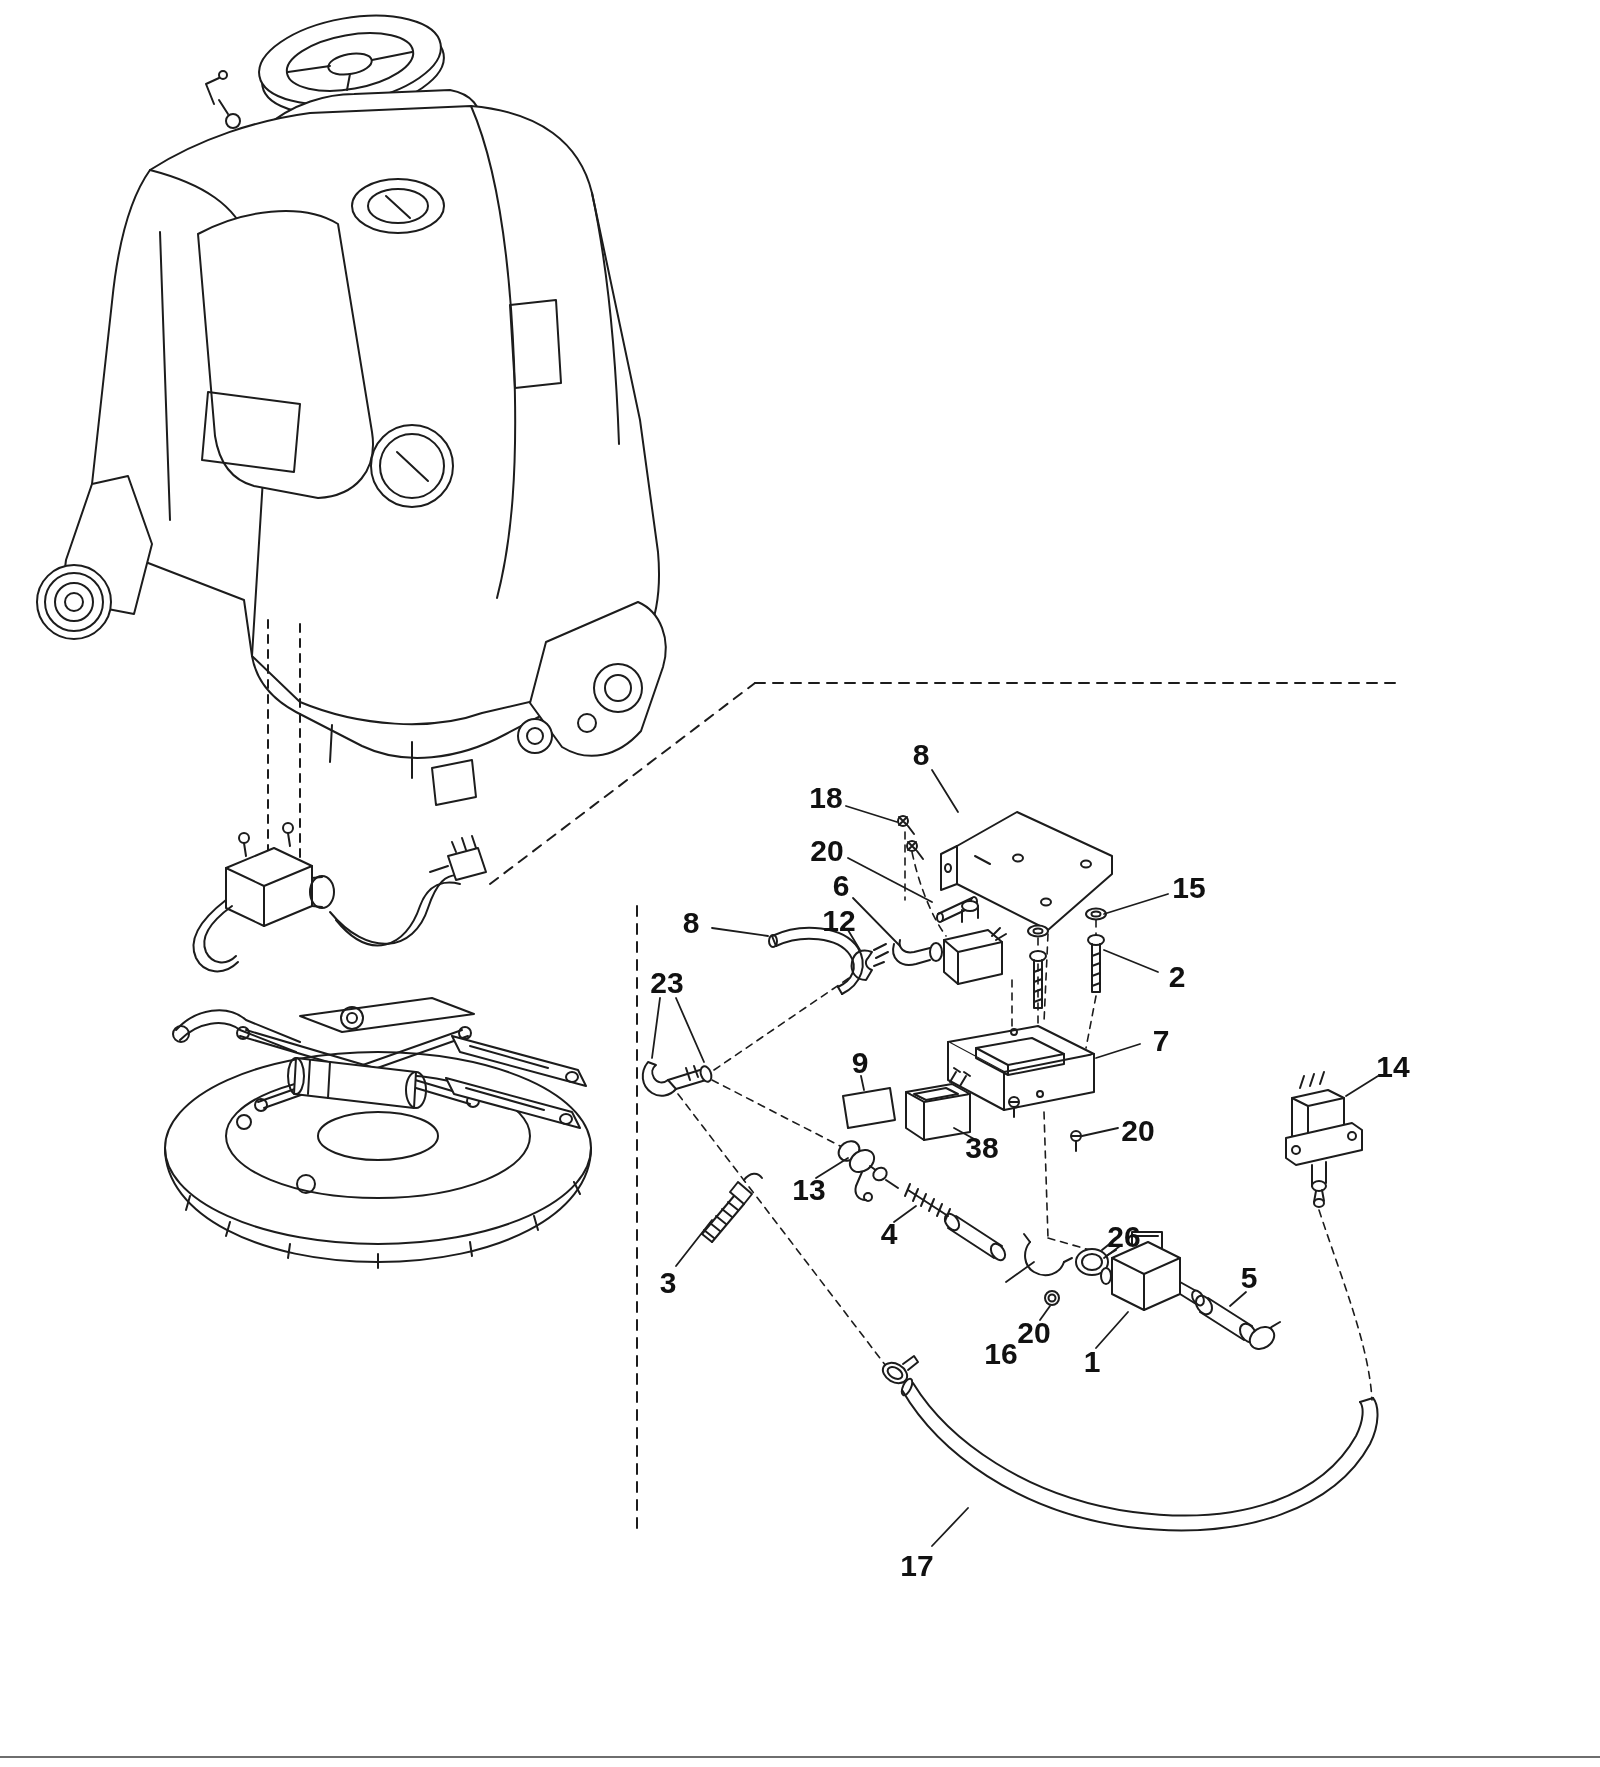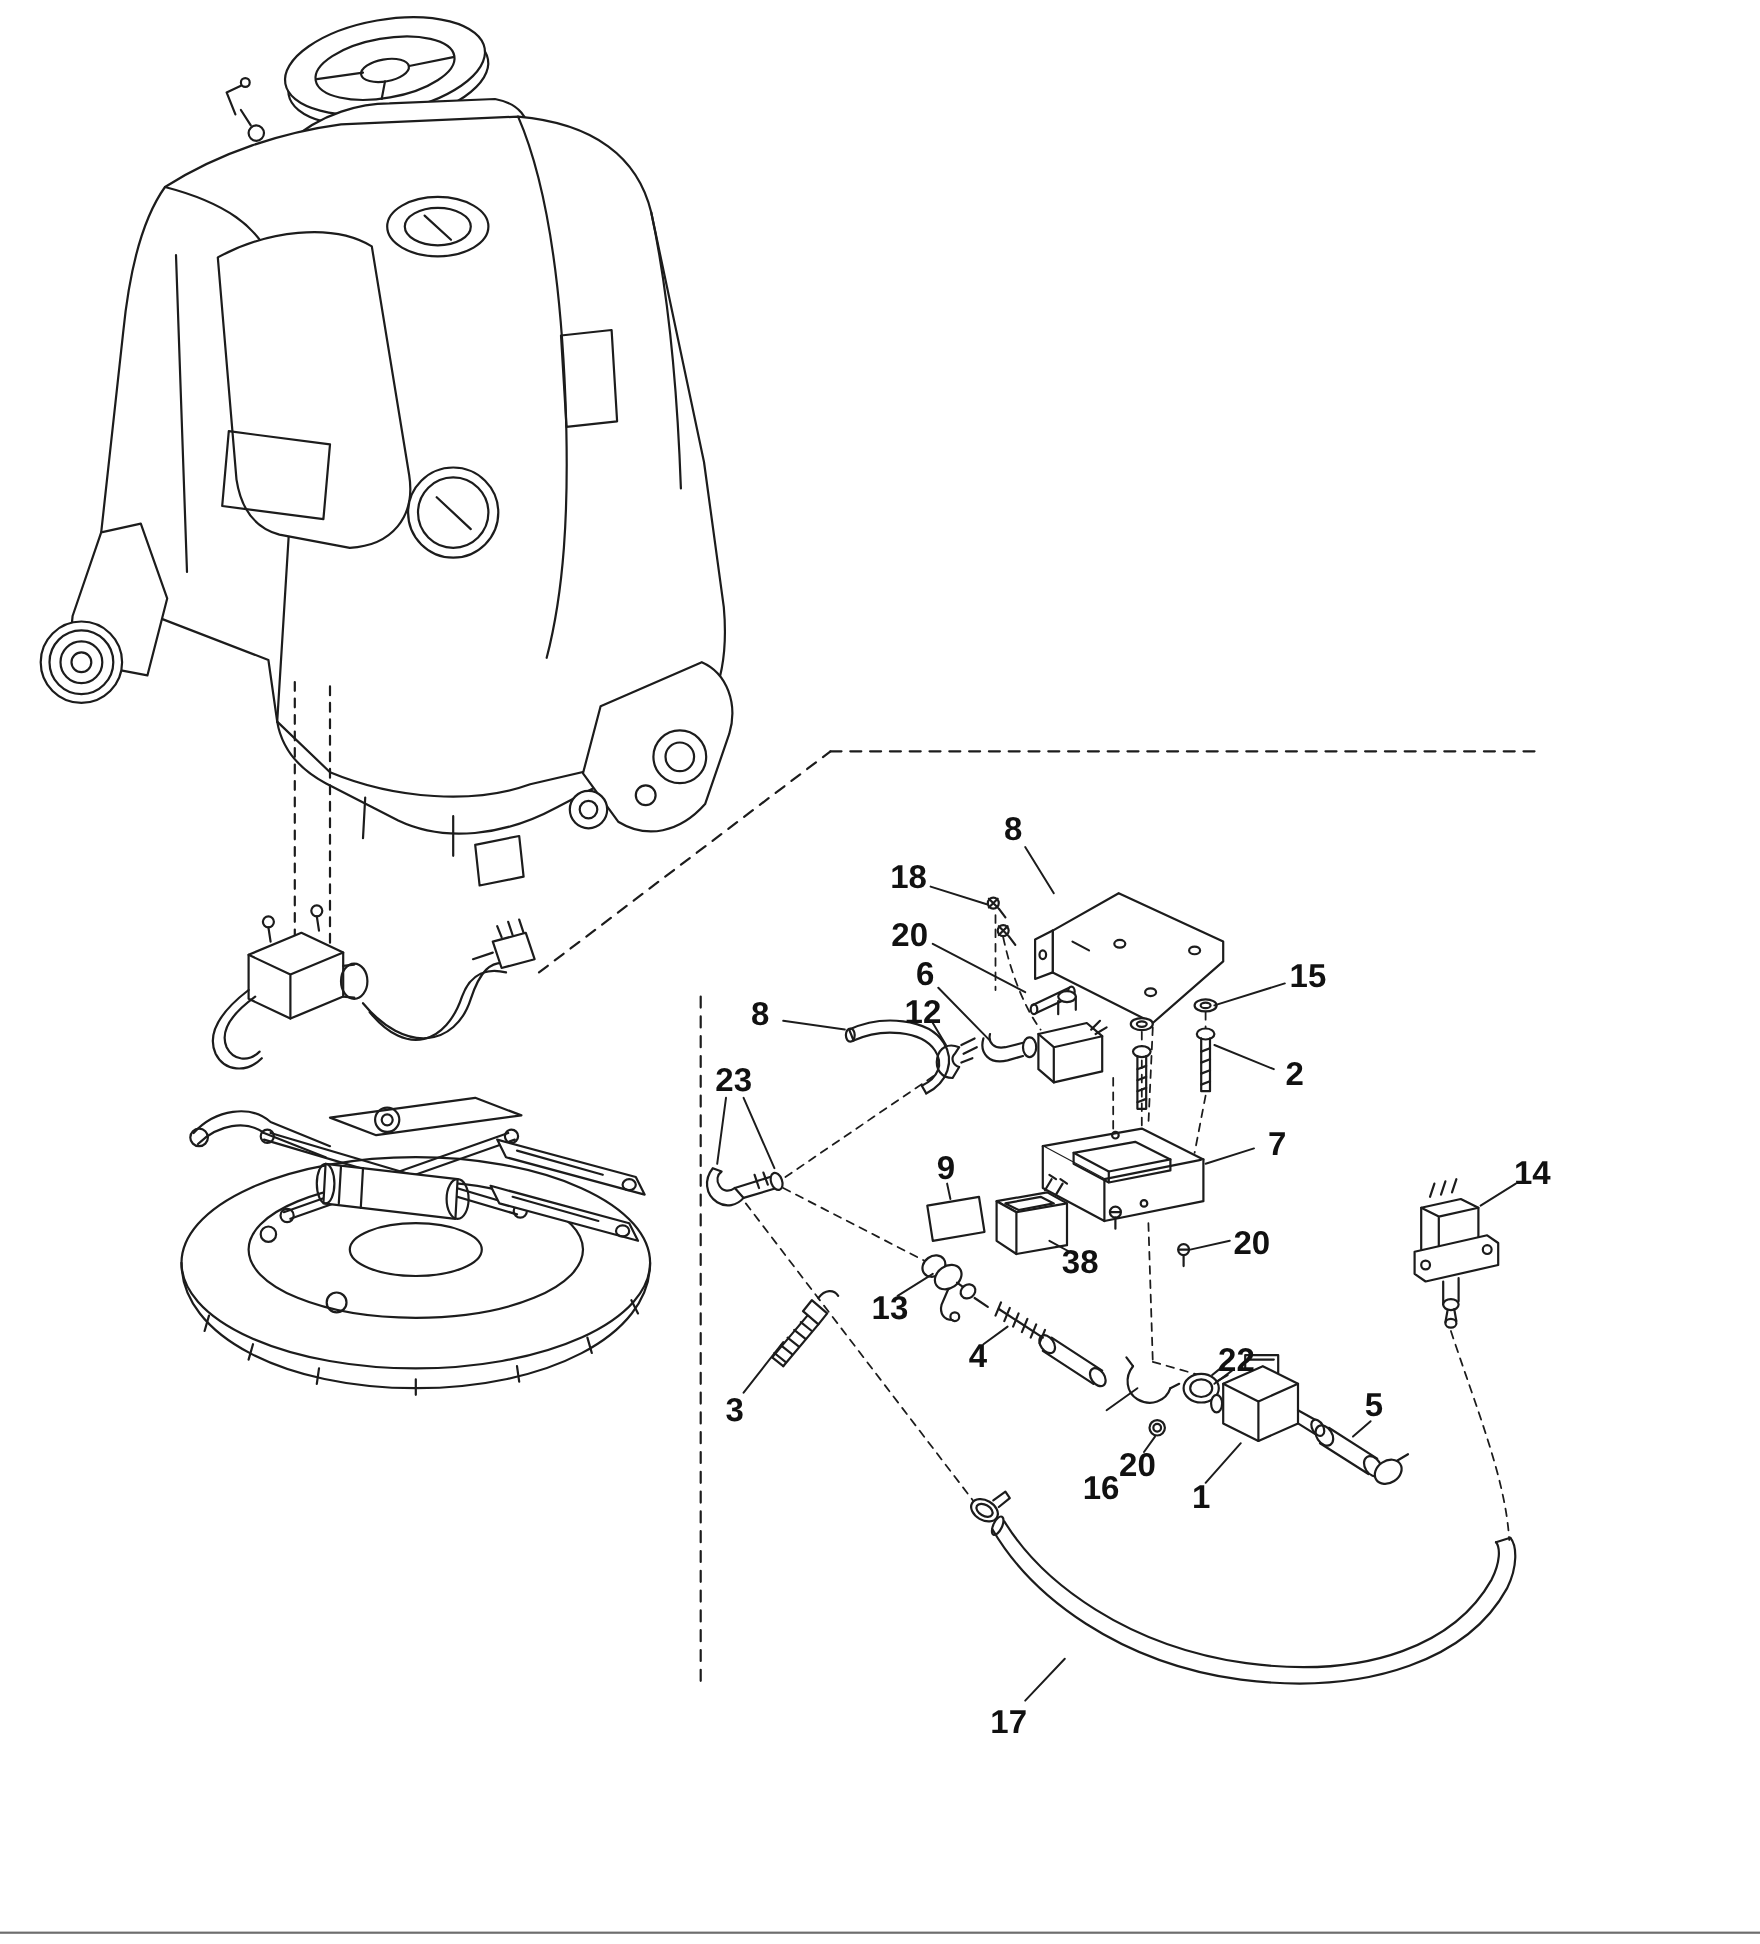--- a/index.html
+++ b/index.html
@@ -390,17 +390,17 @@
 <span class="callout" style="left:839px;top:921px">12</span>
 <span class="callout" style="left:809px;top:1190px">13</span>
 <span class="callout" style="left:1393px;top:1067px">14</span>
 <span class="callout" style="left:1189px;top:888px">15</span>
 <span class="callout" style="left:1001px;top:1354px">16</span>
 <span class="callout" style="left:917px;top:1566px">17</span>
 <span class="callout" style="left:826px;top:798px">18</span>
 <span class="callout" style="left:1138px;top:1131px">20</span>
 <span class="callout" style="left:1034px;top:1333px">20</span>
 <span class="callout" style="left:982px;top:1148px">38</span>
-<span class="callout" style="left:1124px;top:1237px">22</span>
+<span class="callout" style="left:1124px;top:1237px">26</span>
 <span class="callout" style="left:667px;top:983px">23</span>
 
 <div class="page-rule"></div>
 </div>
 
 </body></html>

